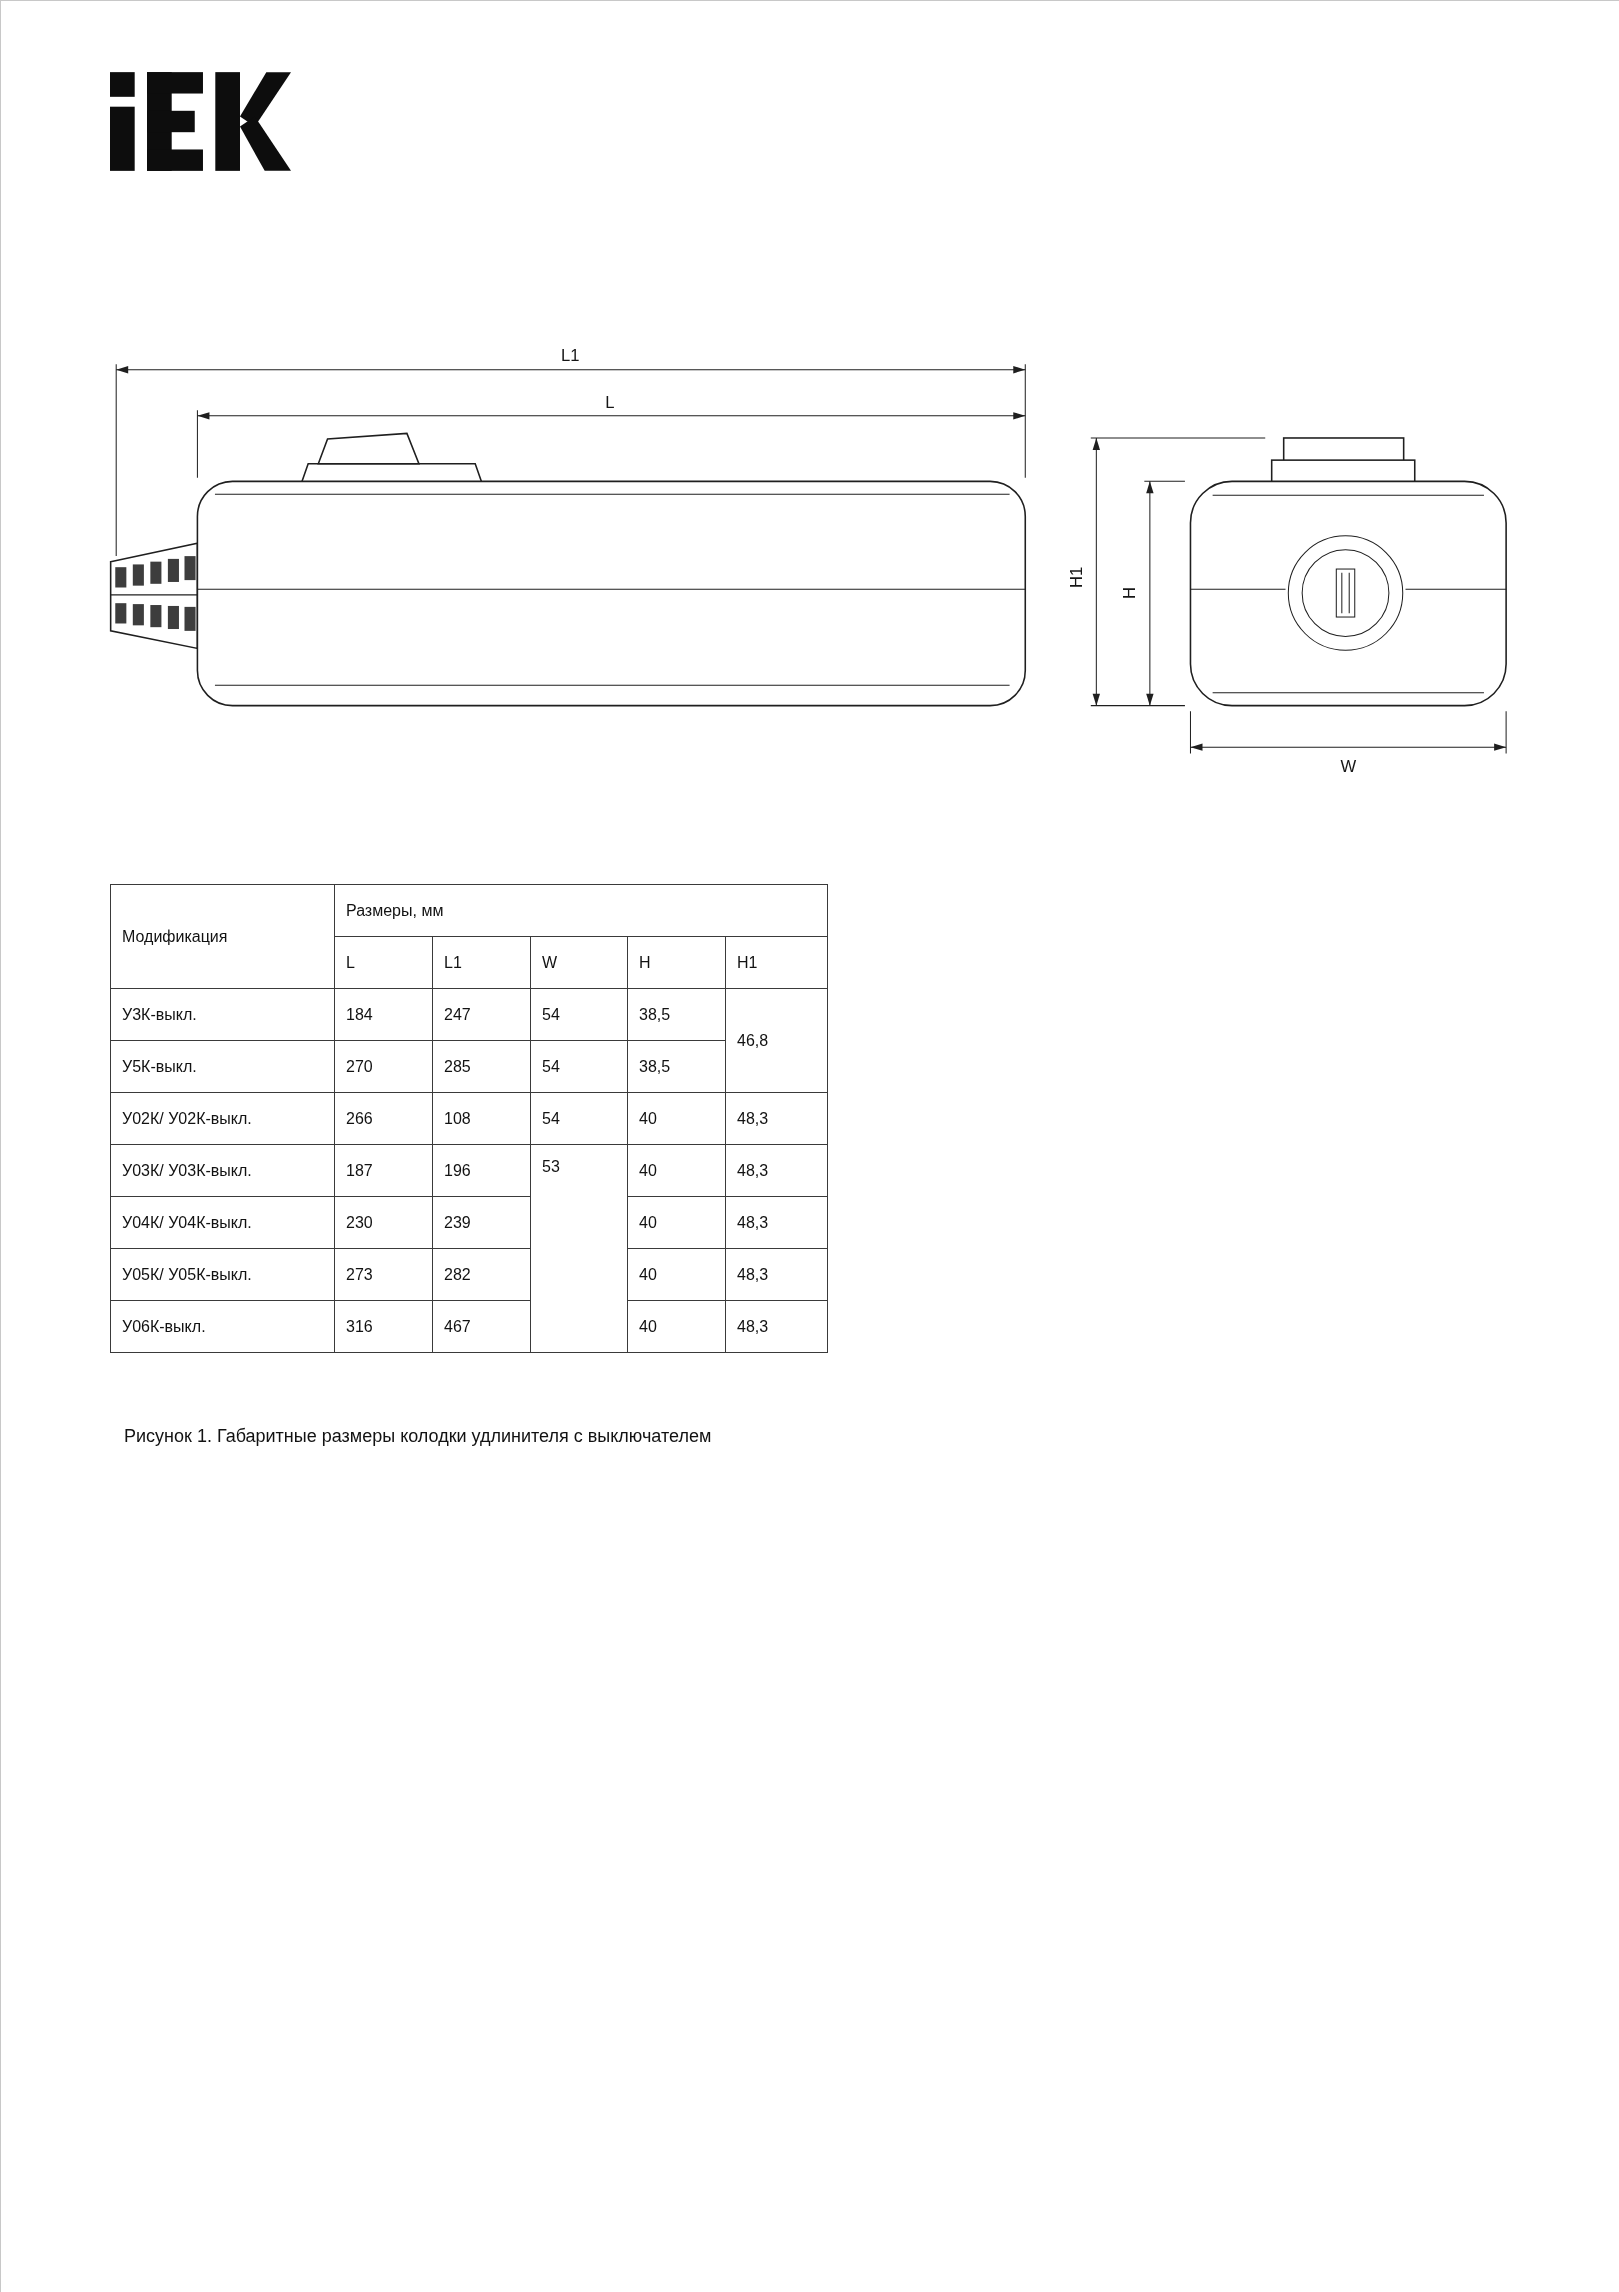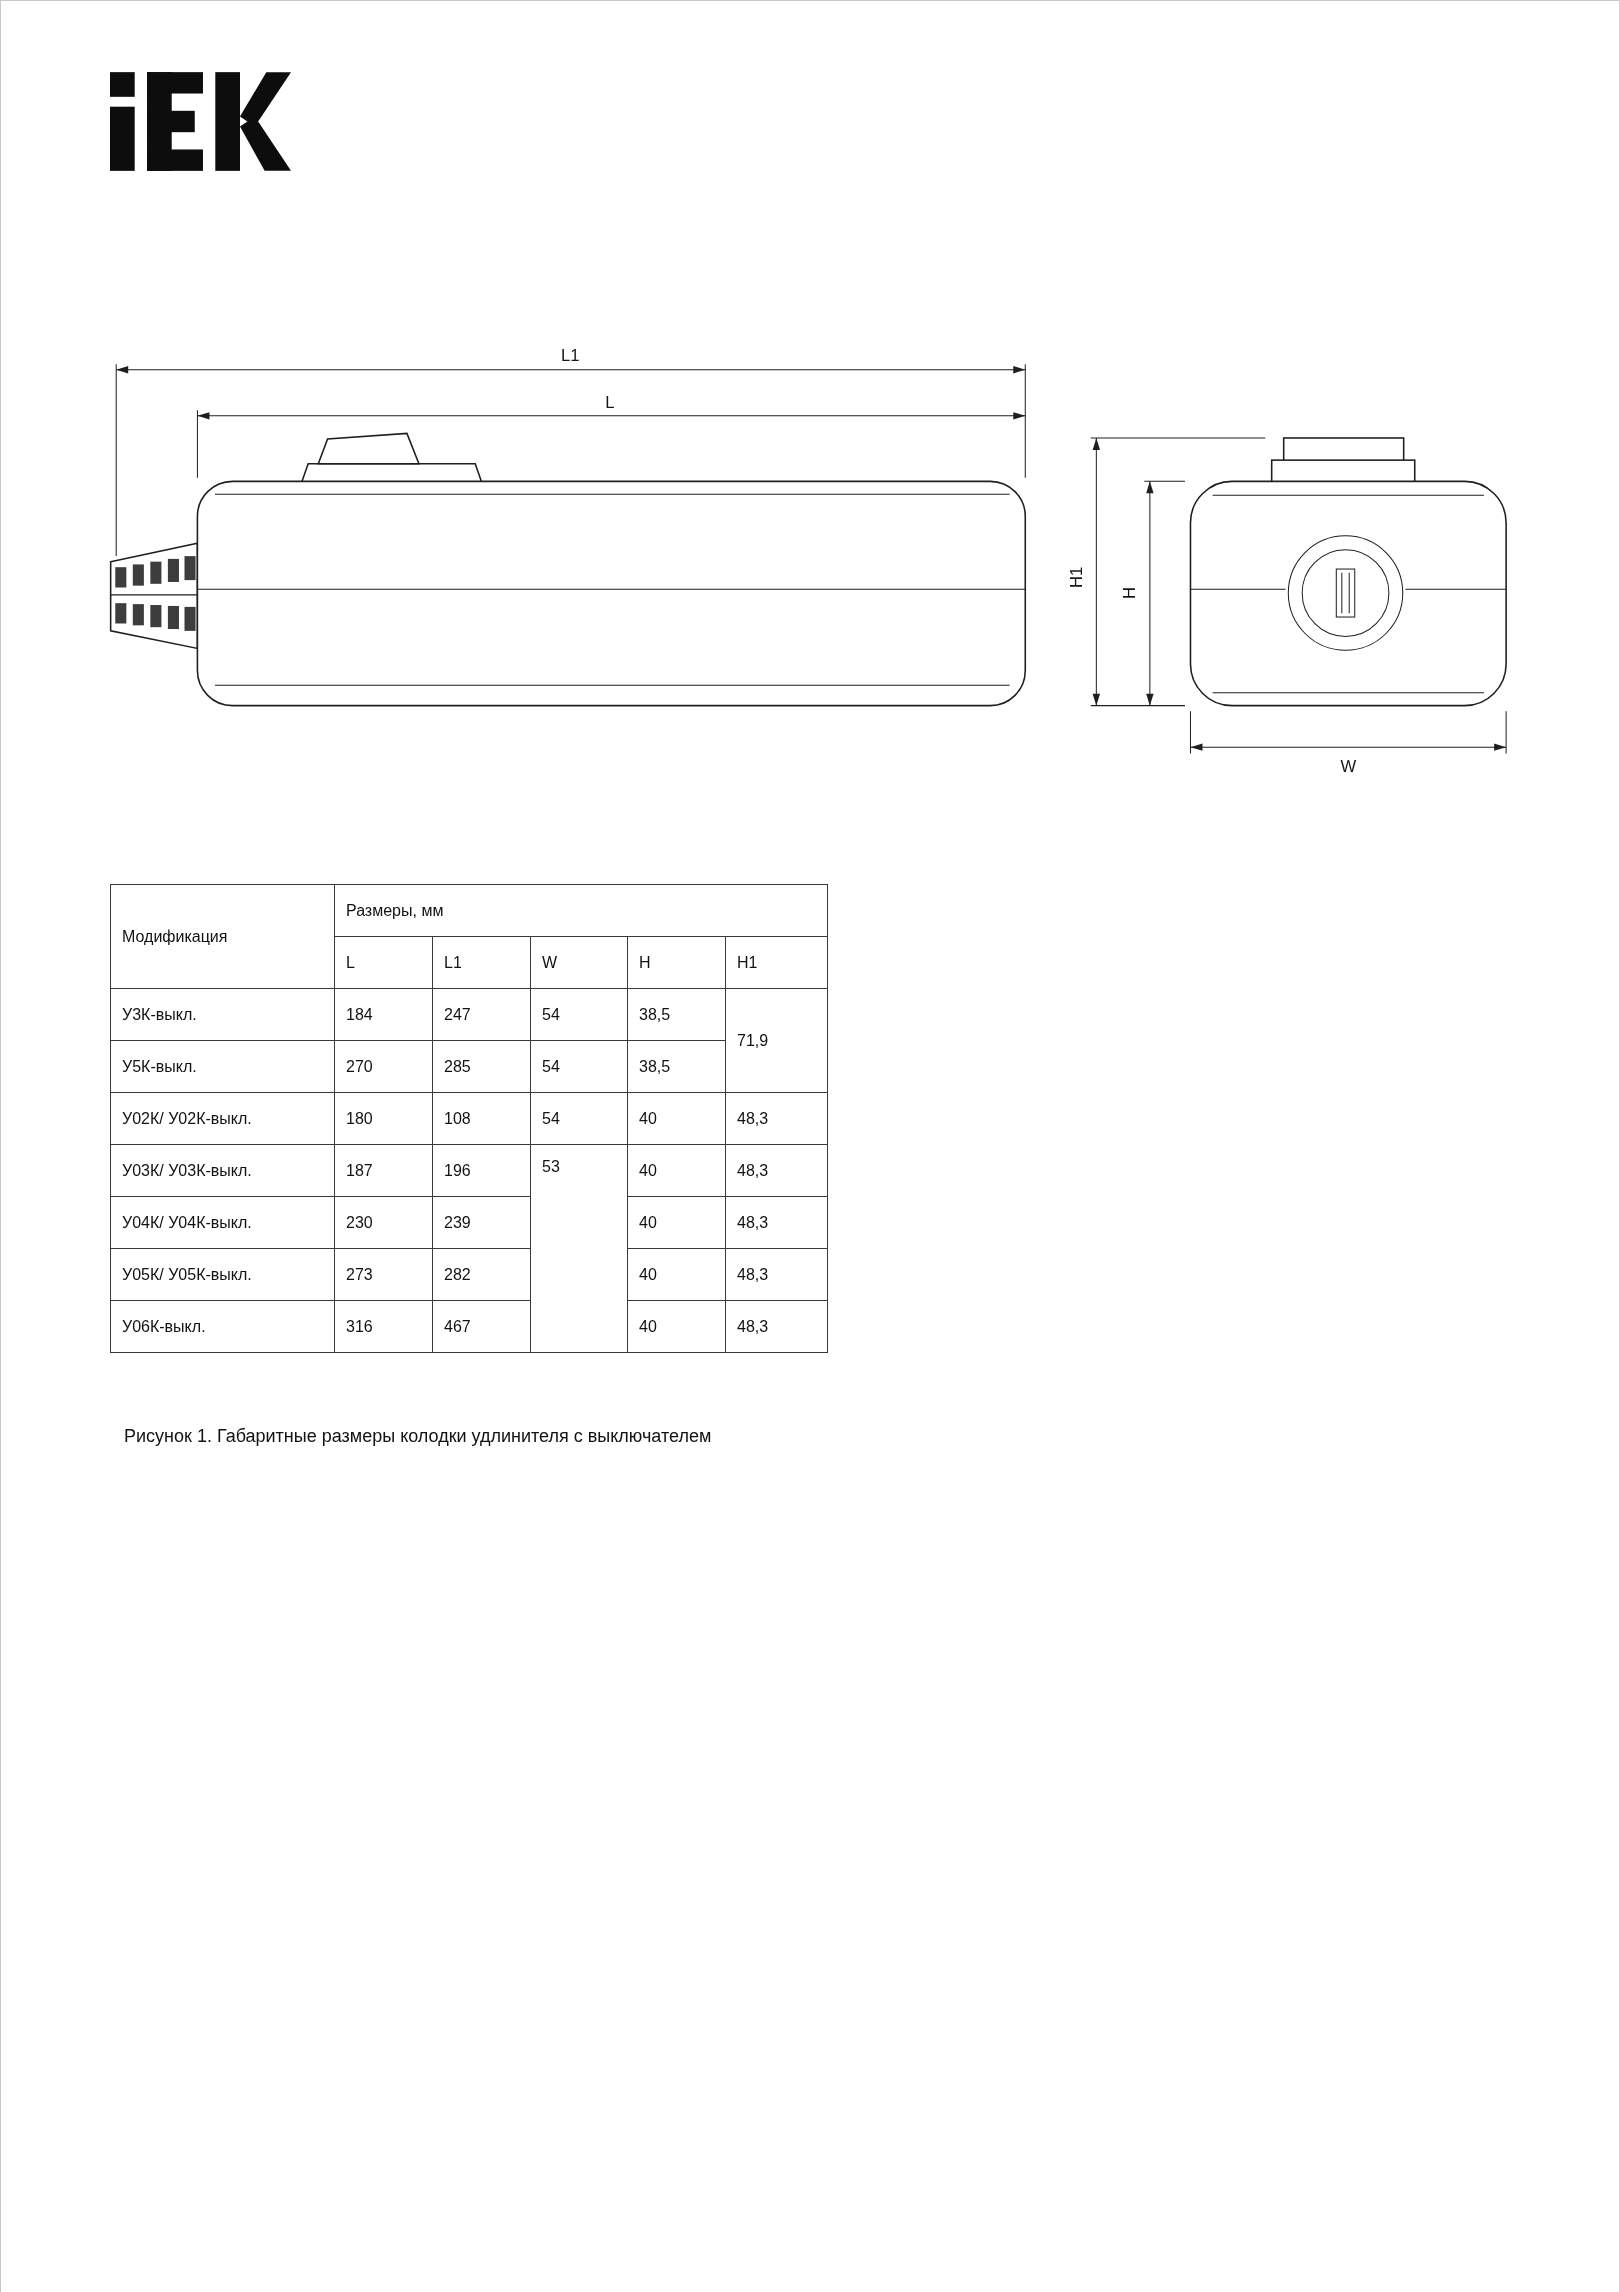--- a/index.html
+++ b/index.html
@@ -184,32 +184,32 @@
         <td>H</td>
         <td>H1</td>
       </tr>
 
       <tr>
         <td>У3К-выкл.</td>
         <td>184</td>
         <td>247</td>
         <td>54</td>
         <td>38,5</td>
-        <td rowspan="2">71,9</td>
+        <td rowspan="2">46,8</td>
       </tr>
       <tr>
         <td>У5К-выкл.</td>
         <td>270</td>
         <td>285</td>
         <td>54</td>
         <td>38,5</td>
       </tr>
       <tr>
         <td>У02К/ У02К-выкл.</td>
-        <td>180</td>
+        <td>266</td>
         <td>108</td>
         <td>54</td>
         <td>40</td>
         <td>48,3</td>
       </tr>
       <tr>
         <td>У03К/ У03К-выкл.</td>
         <td>187</td>
         <td>196</td>
         <td rowspan="4" style="vertical-align:top; padding-top:12px;">53</td>

